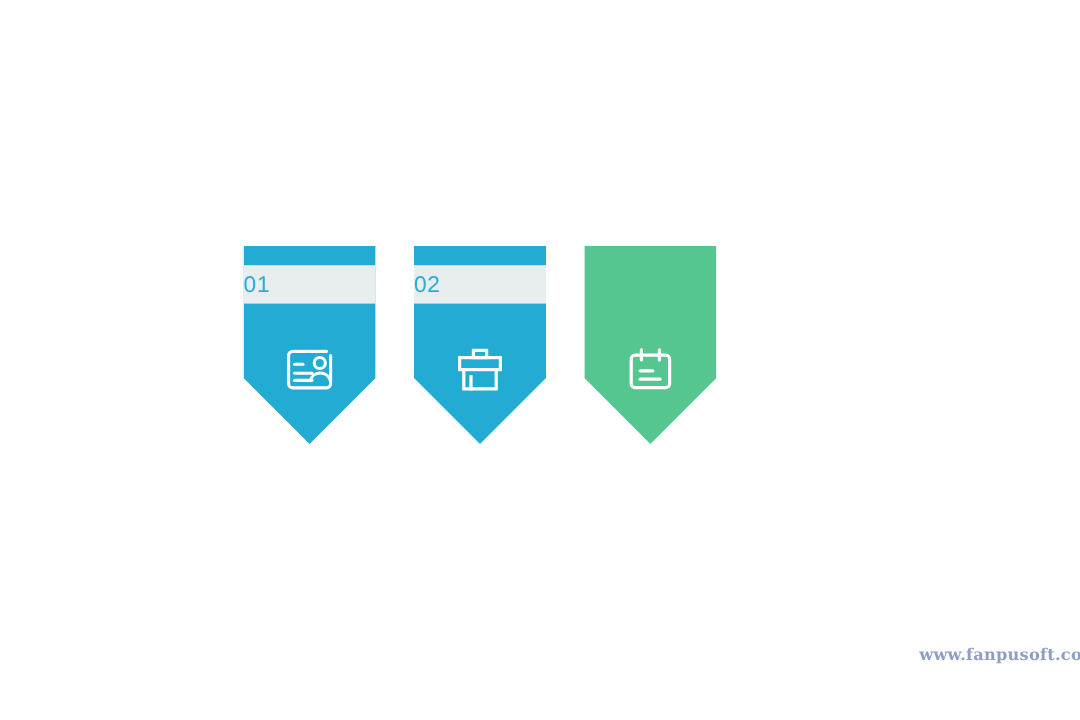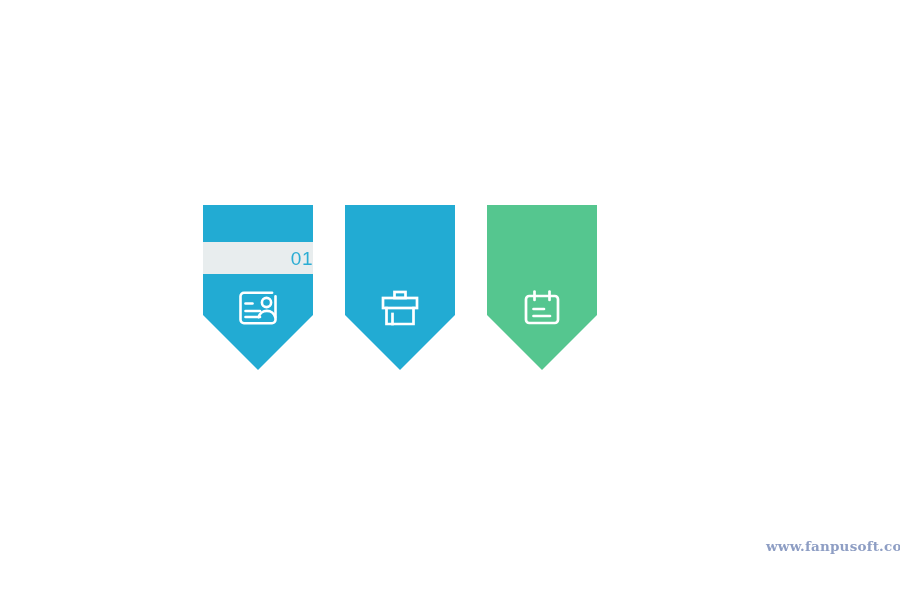--- a/index.html
+++ b/index.html
@@ -44,27 +44,27 @@
     position: absolute;
     left: 0;
     top: 0;
     width: 110px;
     height: 165px;
   }
 
   .banner-number-band {
     position: absolute;
     left: 0;
-    top: 37px;
+    top: 16px;
     width: 110px;
     height: 32px;
     background: #e8edee;
     display: flex;
     align-items: center;
-    justify-content: flex-end;
+    justify-content: flex-start;
     z-index: 2;
     pointer-events: none;
   }
 
   .banner-number {
     font-family: "Liberation Sans", sans-serif;
     font-size: 19px;
     font-weight: 400;
     letter-spacing: 0.5px;
     line-height: 1;
@@ -155,20 +155,23 @@
           <circle cx="28.5" cy="11.5" r="4.6"></circle>
           <path d="M20.6 26.2 a8.6 8.6 0 0 1 16.6 0"></path>
         </svg>
       </div>
     </div>
 
     <div class="banner">
       <svg class="banner-shape" viewBox="0 0 110 165">
         <polygon id="shape1" points="0,0 110,0 110,110 55,165 0,110" fill="#22abd3"></polygon>
       </svg>
+      <div class="banner-number-band" style="background: rgb(232, 237, 238);">
+        <span class="banner-number" id="num1" style="color: rgb(43, 173, 212);">02</span>
+      </div>
       <div class="banner-icon">
         <svg width="38" height="36" viewBox="0 0 38 36" fill="none" stroke="#ffffff" stroke-width="2.7" stroke-linecap="square" stroke-linejoin="miter">
           <rect x="13.5" y="2" width="11" height="6"></rect>
           <rect x="2" y="8" width="34" height="10"></rect>
           <path d="M5.5 18 V34 H32.5 V18"></path>
           <path d="M11.5 34 V24"></path>
         </svg>
       </div>
     </div>
 

